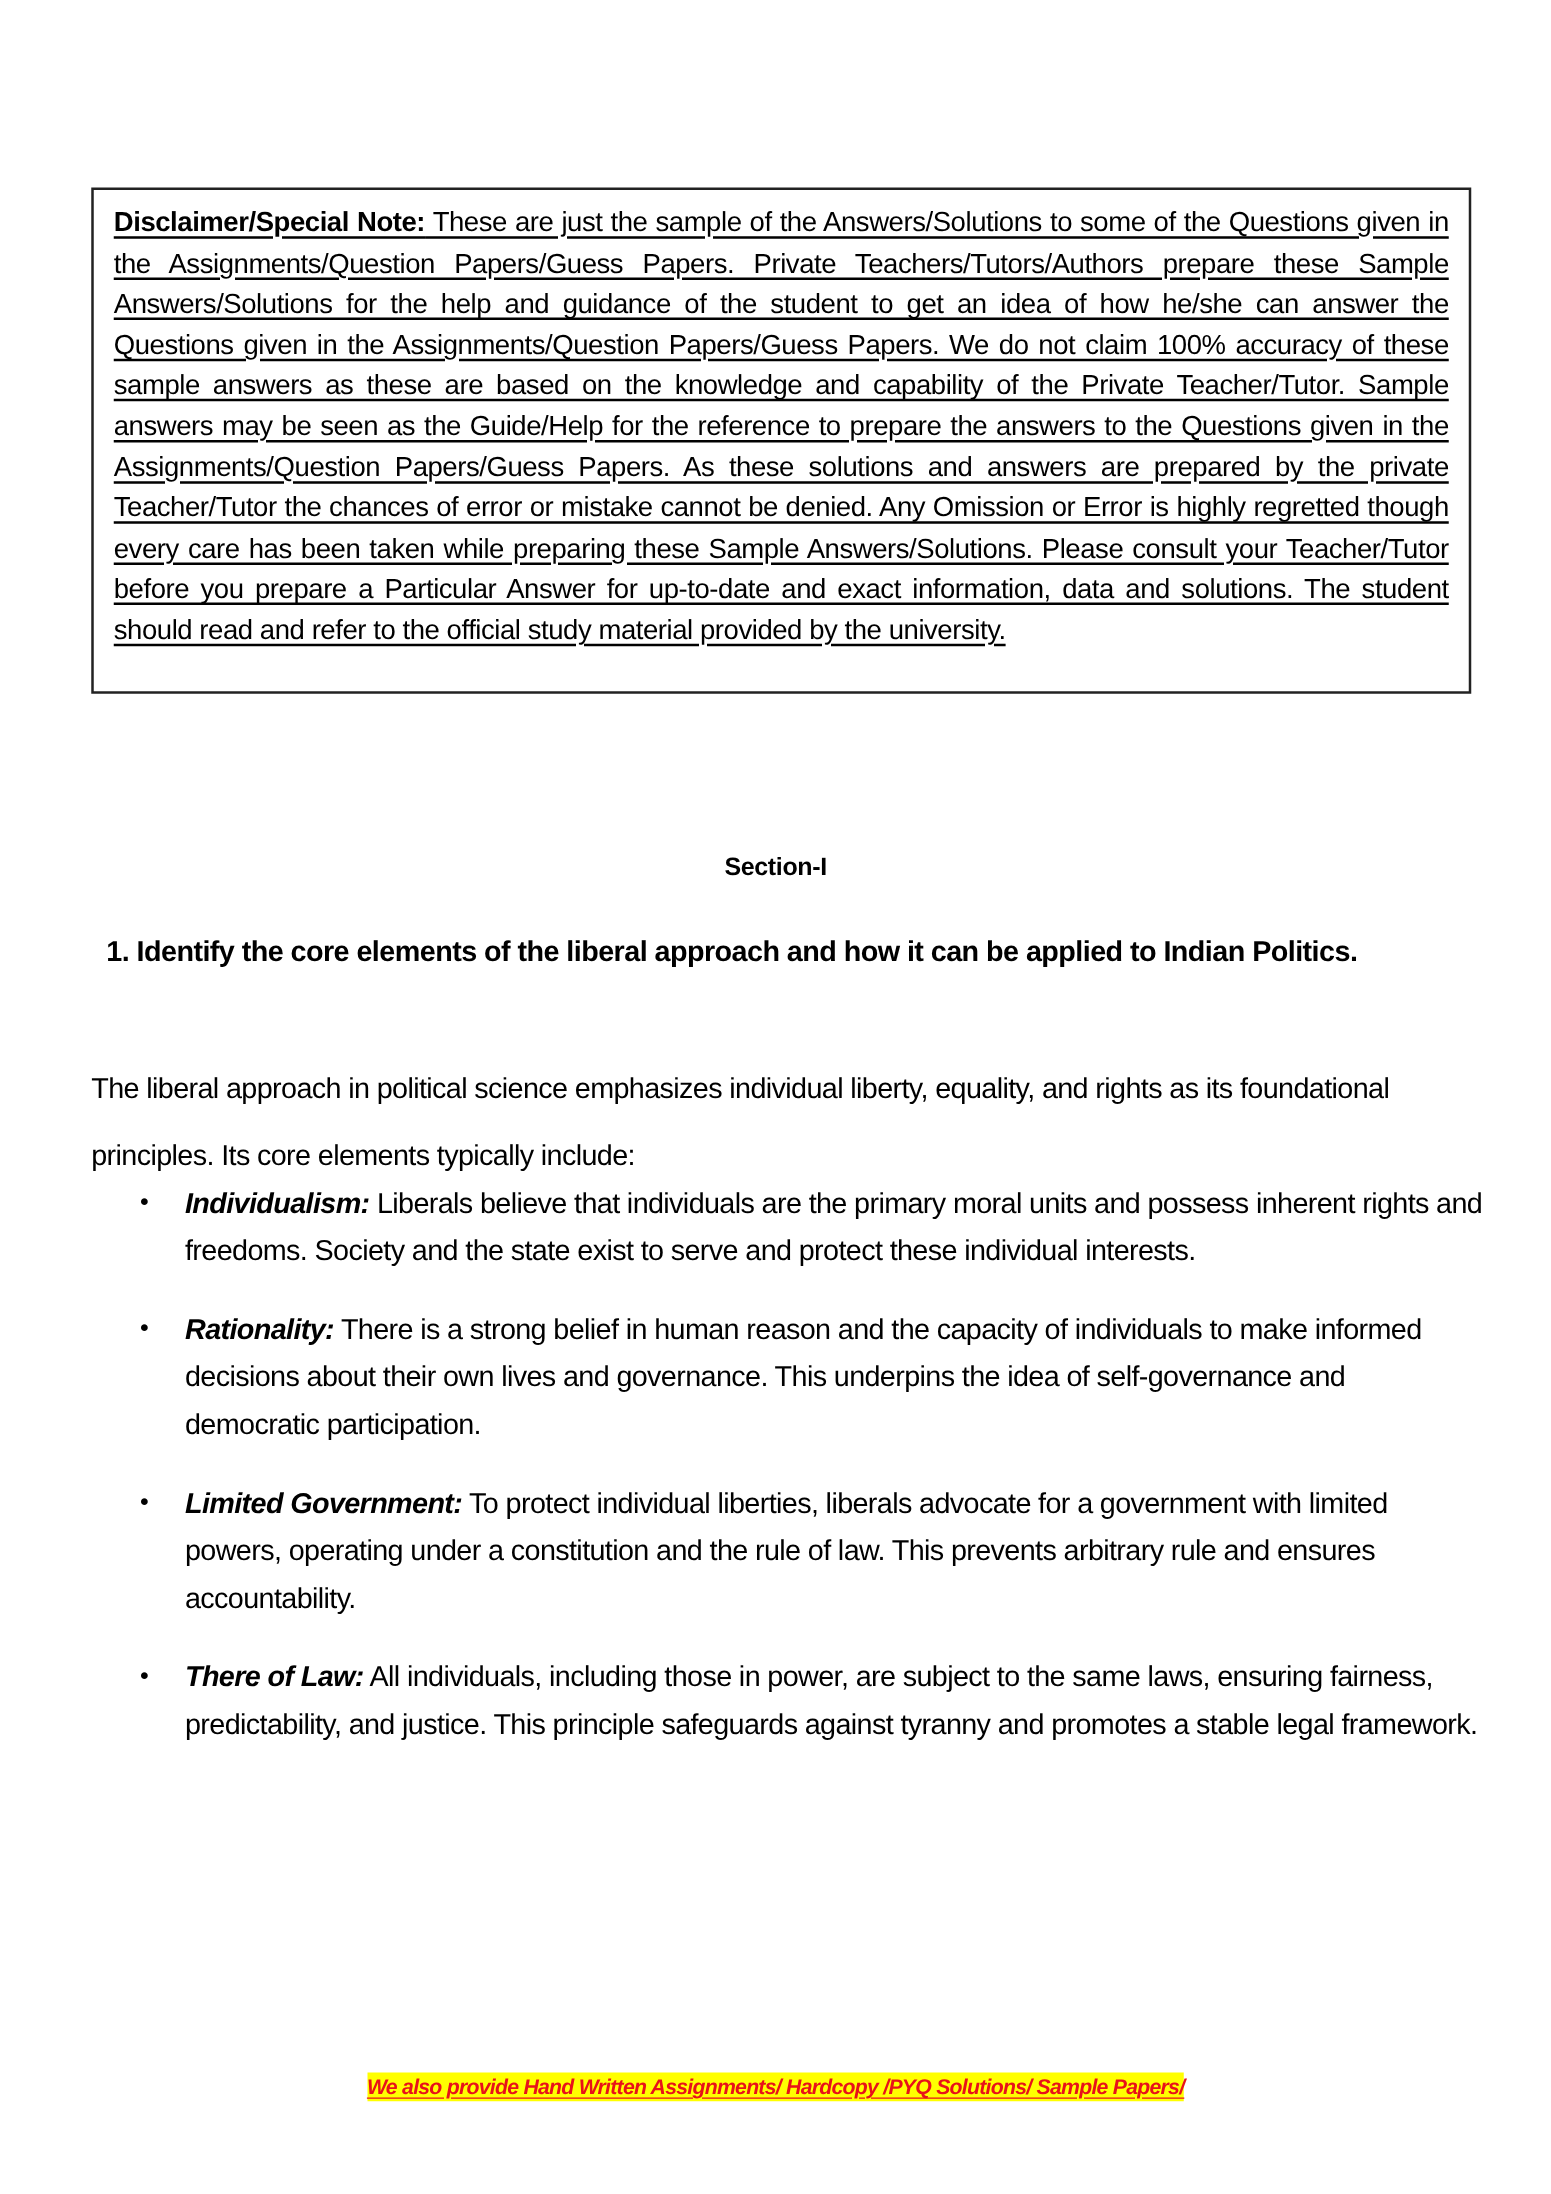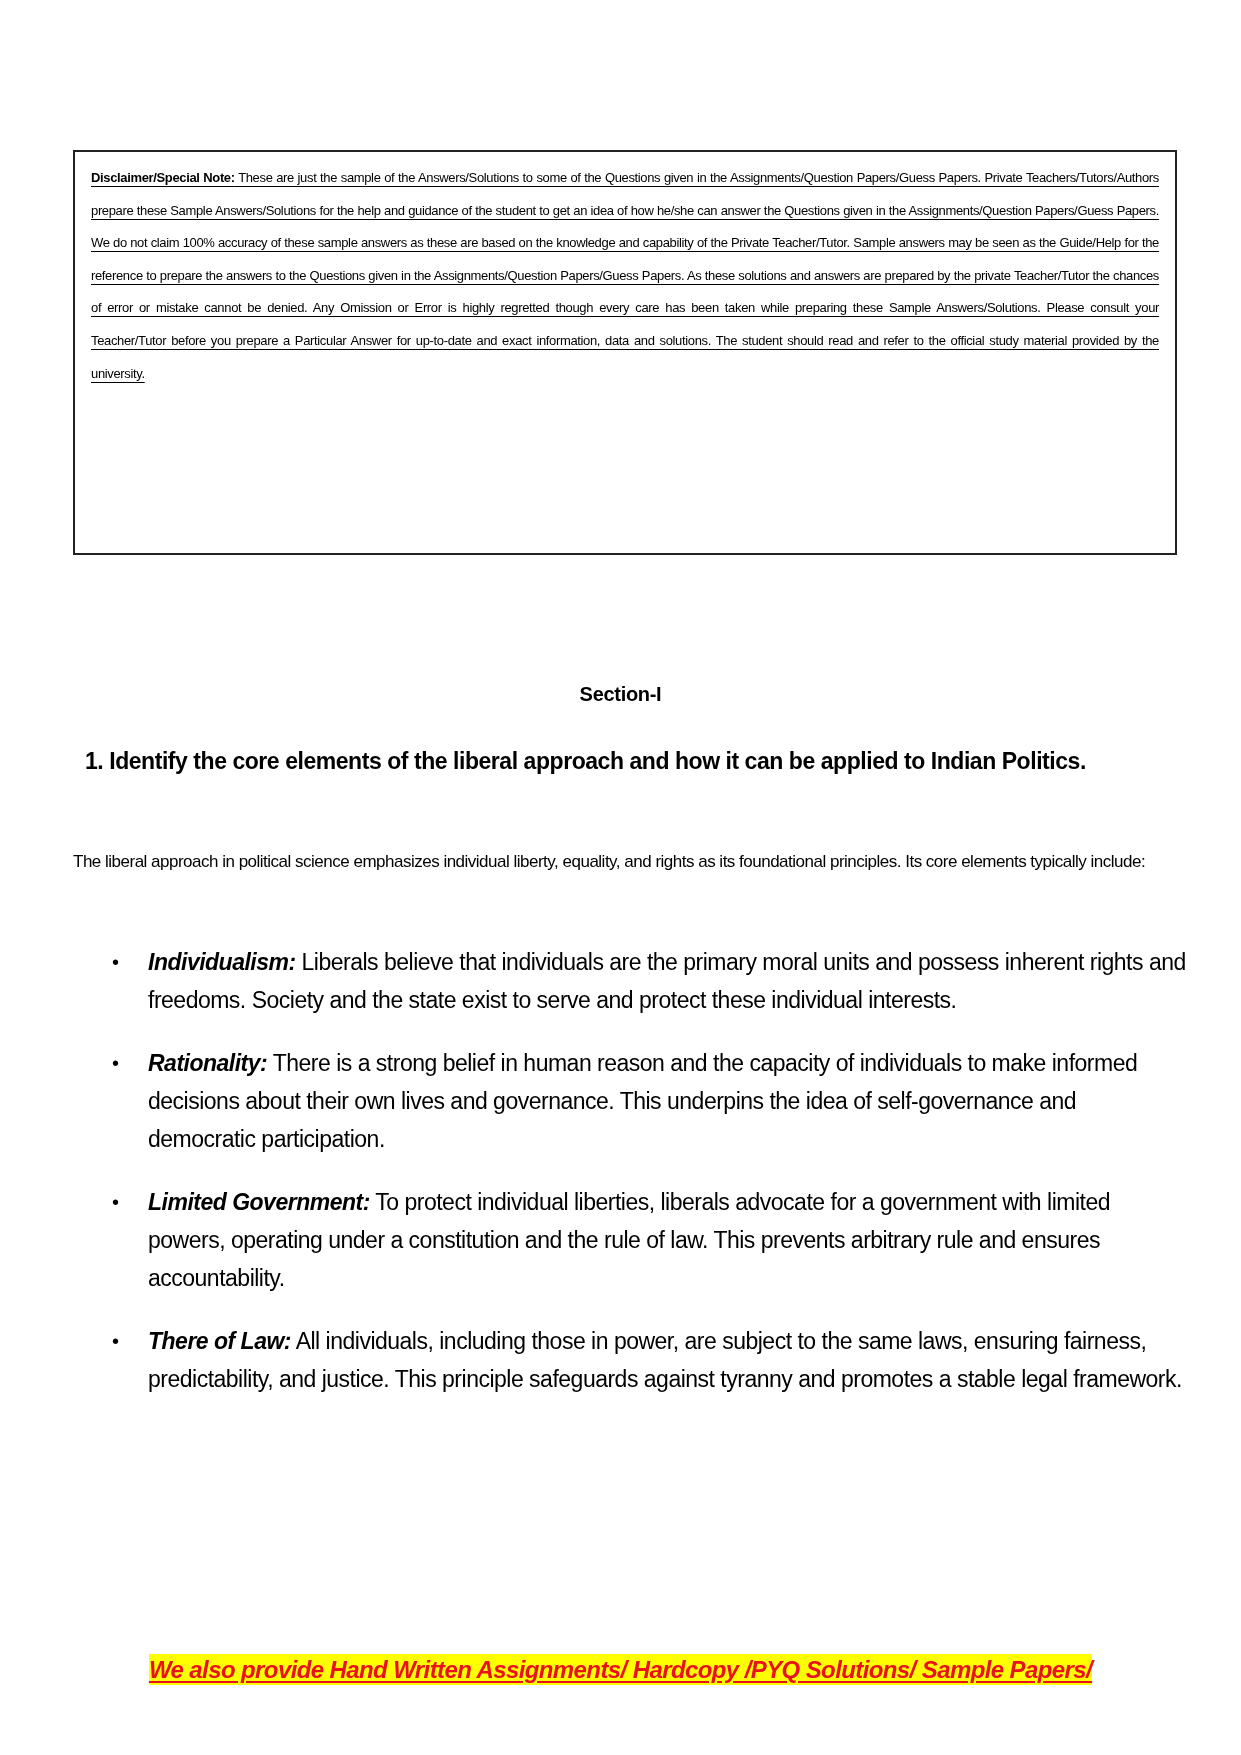--- a/index.html
+++ b/index.html
@@ -6,53 +6,53 @@
   body {
     width: 1241px; height: 1755px; position: relative; overflow: hidden;
     font-family: "Liberation Sans", sans-serif; color: #000;
   }
   .disclaimer-box {
     position: absolute; left: 73px; top: 150px; width: 1104px; height: 405px;
     border: 2px solid #222; box-sizing: border-box;
     padding: 10px 16px 0 16px;
   }
   .disclaimer-text {
-    font-size: 13px; line-height: 32.6px; text-align: justify;
+    font-size: 22px; line-height: 32.6px; text-align: justify;
     text-decoration: underline; text-underline-offset: 4px;
     letter-spacing: -0.35px; word-spacing: 0px;
   }
   .disclaimer-text b { font-weight: bold; }
   .section-title {
     position: absolute; left: 0; width: 1241px; top: 683px;
     text-align: center; font-weight: bold; font-size: 20px; letter-spacing: -0.3px;
   }
   .question {
     position: absolute; left: 73px; width: 1110px; top: 742px;
     font-weight: bold; font-size: 23px; line-height: 38px; letter-spacing: -0.45px; margin-left: 12px;
   }
   .intro {
     position: absolute; left: 73px; width: 1110px; top: 843px;
-    font-size: 17px; line-height: 37px; letter-spacing: -0.5px;
+    font-size: 23px; line-height: 54px; letter-spacing: -0.5px;
   }
   .bullets {
     position: absolute; left: 0; top: 943px; width: 1241px; margin: 0; padding: 0; list-style: none;
   }
   .bullet-item {
     position: relative; padding-left: 148px; width: 1040px;
     font-size: 23px; line-height: 38px; letter-spacing: -0.5px;
     margin-bottom: 25px;
   }
   .bullet-dot {
     position: absolute; left: 112px; top: 0; font-size: 20px;
   }
   .bullet-term { font-weight: bold; font-style: italic; }
   .footer {
     position: absolute; left: 0; width: 1241px; top: 1652px;
     text-align: center; font-weight: bold; font-style: italic;
-    font-size: 24px; line-height: 35px; color: #e8121a; letter-spacing: -0.6px;
+    font-size: 17px; line-height: 35px; color: #e8121a; letter-spacing: -0.6px;
   }
   .footer span.hl {
     background: #ffff00; text-decoration: underline; text-decoration-color: #e8121a;
     text-underline-offset: 3px; padding: 2px 0;
   }
 </style>
 </head>
 <body>
 
 <div class="disclaimer-box">

